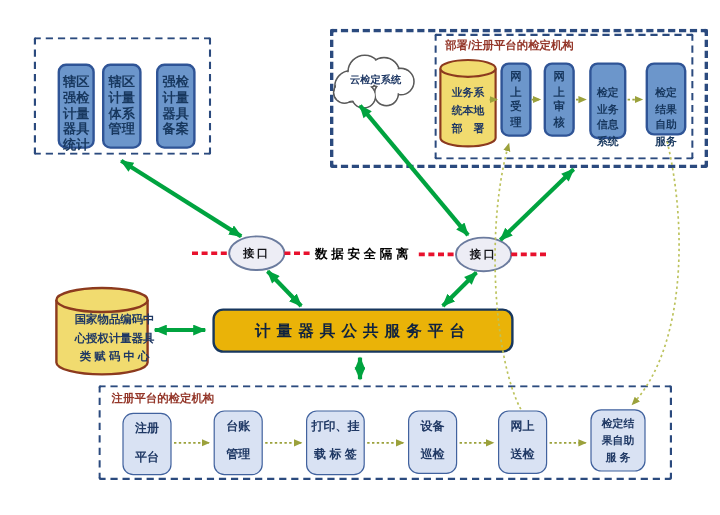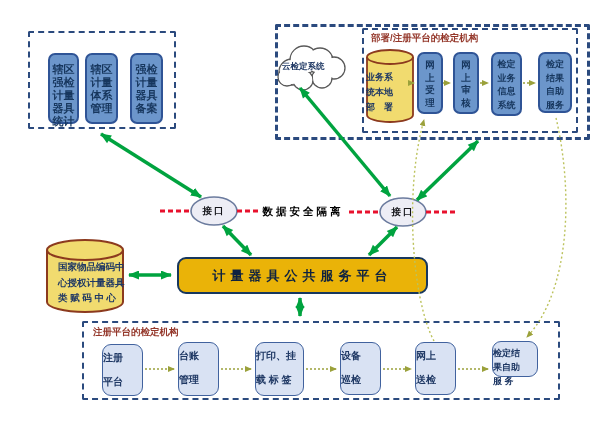--- a/index.html
+++ b/index.html
@@ -6,29 +6,29 @@
   #stage{position:relative;width:600px;height:429px;background:#ffffff;overflow:hidden;
          font-family:"Liberation Sans","DejaVu Sans",sans-serif;}
   .abs{position:absolute;box-sizing:border-box;}
   .dashedbox{border:2px dashed #2B4A7E;border-radius:2px;background:transparent;z-index:1;}
   .dashedbox.thick{border-width:3px;}
   .grouptitle{color:#94372A;font-weight:bold;font-size:9.5px;white-space:nowrap;z-index:2;}
   .node{background:#6C96CB;border:2px solid #2F5496;border-radius:7px;color:#17375E;
         font-weight:bold;text-align:center;white-space:pre-line;z-index:2;}
   .node.small{font-size:11px;line-height:13px;padding-top:8px;}
   .node.vchar{font-size:9.5px;line-height:12.5px;padding-top:5px;}
-  .node.v2{font-size:9px;line-height:13.5px;padding-top:4px;}
+  .node.v2{font-size:9px;line-height:13.5px;padding-top:17px;}
   .enode{background:#D9E2F3;border:1.5px solid #41629E;border-radius:9px;color:#1F3864;
-         font-weight:bold;text-align:left;white-space:pre-line;z-index:2;
+         font-weight:bold;text-align:center;white-space:pre-line;z-index:2;
          font-size:10px;line-height:24px;padding-top:1px;}
   .enode.tri{font-size:9px;line-height:14px;padding-top:4px;}
   .platform{background:#eab308;border:2px solid #17375E;border-radius:9px;color:#0E2240;
             font-weight:bold;text-align:center;font-size:13px;letter-spacing:5px;
             line-height:33px;z-index:2;}
-  .shapelbl{color:#1F3864;font-weight:bold;text-align:left;white-space:pre-line;z-index:4;}
+  .shapelbl{color:#1F3864;font-weight:bold;text-align:center;white-space:pre-line;z-index:4;}
   .iflbl{color:#15151a;font-weight:bold;font-size:9.5px;letter-spacing:2px;text-align:center;z-index:4;}
   .seplbl{color:#000;font-weight:bold;font-size:10.5px;letter-spacing:3px;text-align:center;z-index:4;white-space:nowrap;}
   svg.layer{position:absolute;left:0;top:0;z-index:3;pointer-events:none;}
 </style>
 </head>
 <body>
 
 <div id="stage">
 
   <div class="abs dashedbox" style="left:28px;top:31px;width:148px;height:98px;"></div>
@@ -73,21 +73,21 @@
   <div class="abs enode" style="left:102px;top:344px;width:41px;height:52px;">注册
 平台</div>
   <div class="abs enode" style="left:178px;top:342px;width:41px;height:54px;">台账
 管理</div>
   <div class="abs enode" style="left:255px;top:342px;width:49px;height:54px;">打印、挂
 载 标 签</div>
   <div class="abs enode" style="left:340px;top:342px;width:41px;height:53px;">设备
 巡检</div>
   <div class="abs enode" style="left:415px;top:342px;width:41px;height:53px;">网上
 送检</div>
-  <div class="abs enode tri" style="left:492px;top:341px;width:46px;height:36px;">检定结
+  <div class="abs enode tri" style="left:492px;top:341px;width:46px;height:52px;">检定结
 果自助
 服 务</div>
 
   <div class="abs platform" style="left:177px;top:257px;width:251px;height:37px;">计量器具公共服务平台</div>
 
   <div class="abs shapelbl" style="left:282px;top:61px;width:62px;font-size:8.5px;">云检定系统</div>
   <div class="abs shapelbl" style="left:366px;top:70px;width:48px;font-size:9px;line-height:15px;">业务系
 统本地
 部　署</div>
   <div class="abs shapelbl" style="left:58px;top:259px;width:75px;font-size:9.5px;line-height:15.5px;">国家物品编码中

